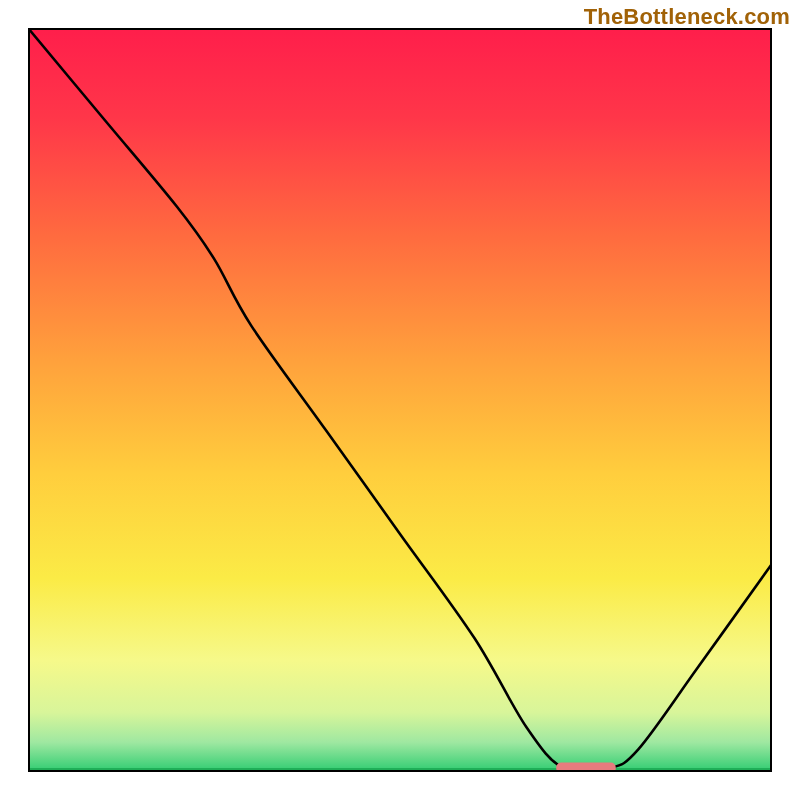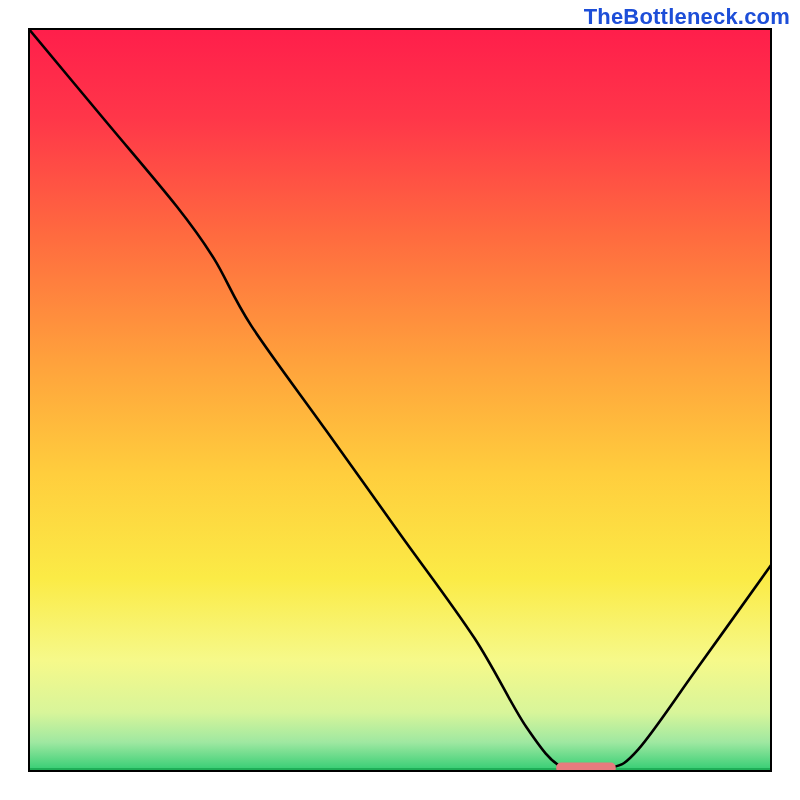--- a/index.html
+++ b/index.html
@@ -10,21 +10,21 @@
     height: 800px;
     position: relative;
     font-family: Arial, Helvetica, sans-serif;
   }
   .watermark {
     position: absolute;
     top: 4px;
     right: 10px;
     font-size: 22px;
     font-weight: bold;
-    color: #1d4ed8;
+    color: #a16207;
     letter-spacing: 0.2px;
   }
   .plot-area {
     position: absolute;
     left: 28px;
     top: 28px;
     width: 744px;
     height: 744px;
   }
   .plot-area svg {

